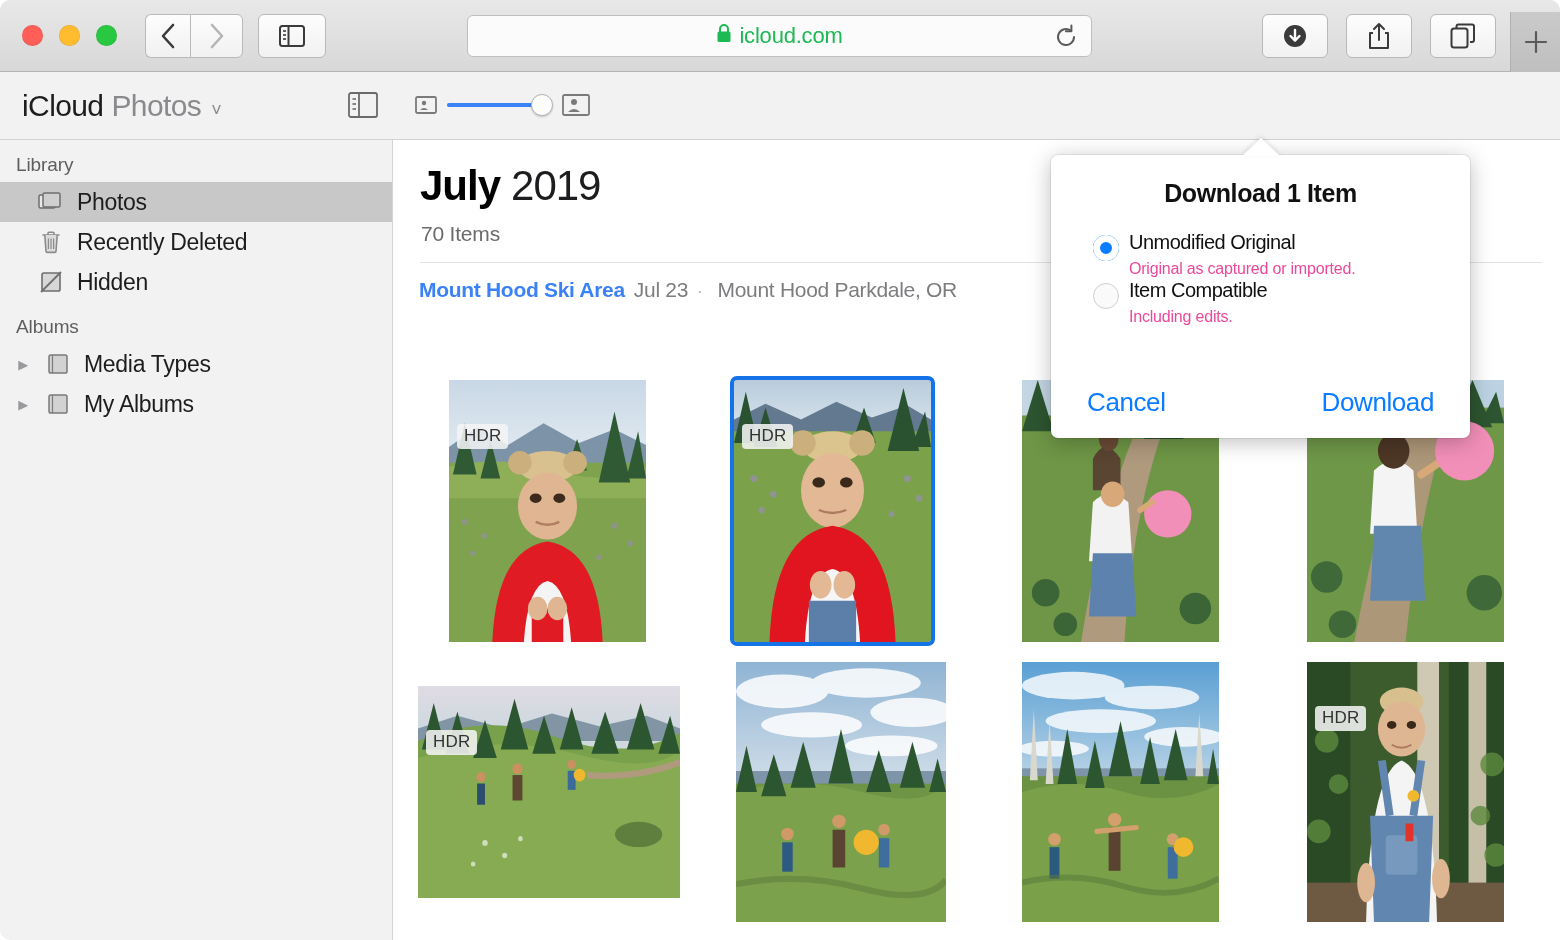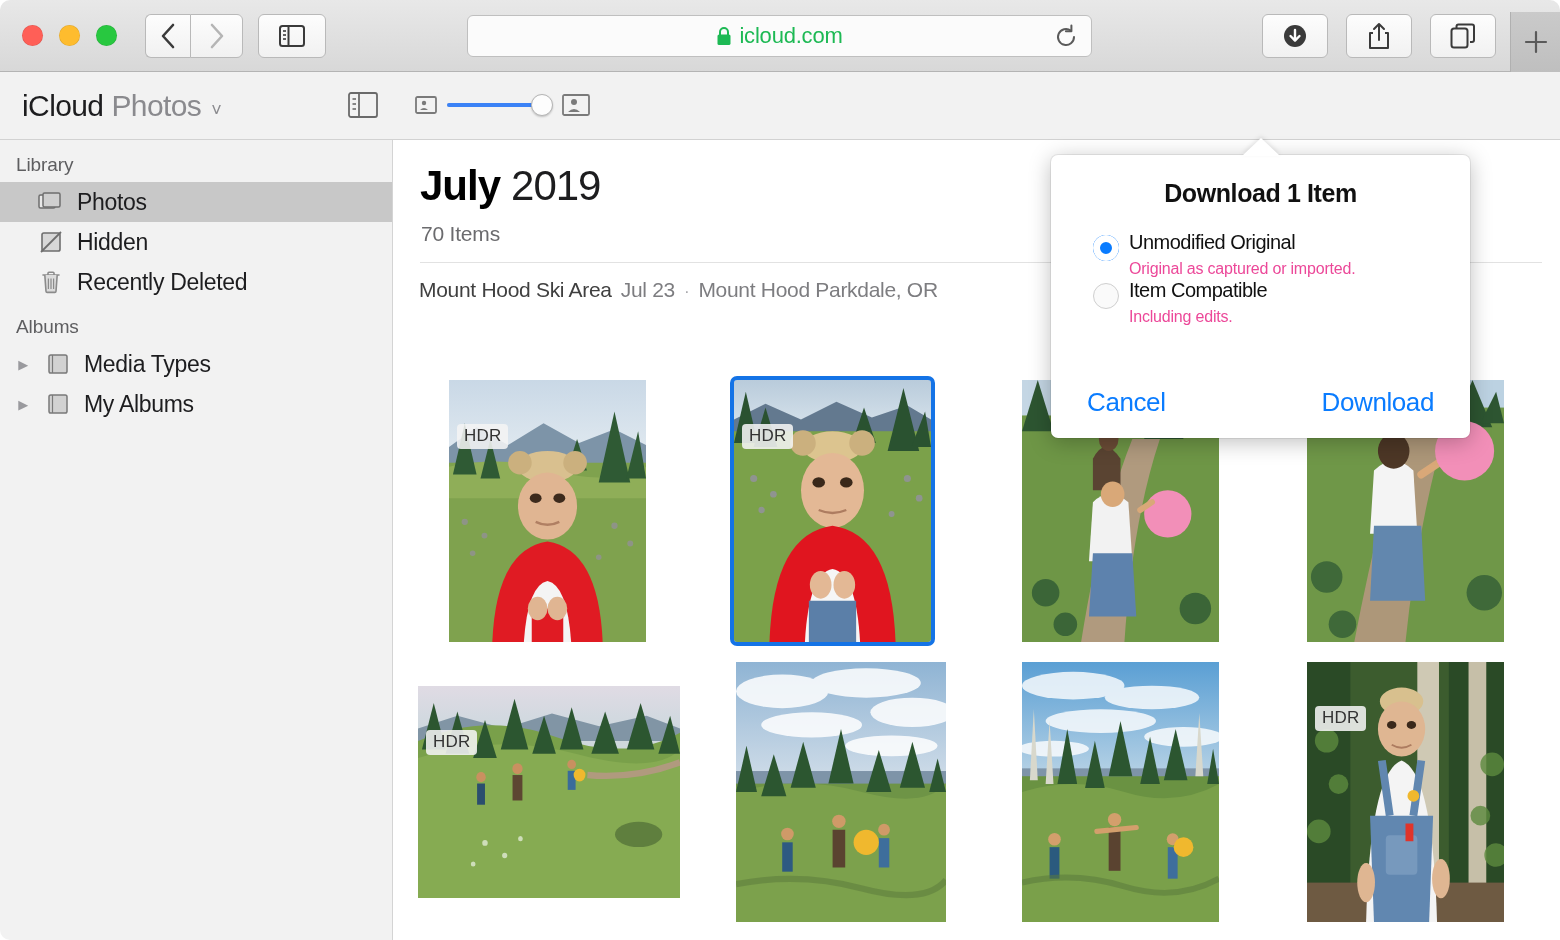--- a/index.html
+++ b/index.html
@@ -41,21 +41,21 @@
   #nav-forward { left: 190px; width: 53px; border-radius: 0 6px 6px 0; }
   #sidebar-toggle-chrome { left: 258px; width: 68px; }
 
   #url-bar {
     position: absolute; left: 467px; top: 15px; width: 625px; height: 42px;
     background: #fbfbfb; border: 1px solid #bfbfbf; border-radius: 6px;
     display: flex; align-items: center; justify-content: center;
   }
   #url-text {
     font-size: 22px; color: #1db954; letter-spacing: -0.2px;
-    display: flex; align-items: center; gap: 7px;
+    display: flex; align-items: flex-start; gap: 7px;
     font-family: "Liberation Sans", sans-serif;
   }
   #reload-btn { position: absolute; right: 12px; top: 8px; }
 
   #dl-btn     { left: 1262px; width: 66px; }
   #share-btn  { left: 1346px; width: 66px; }
   #tabs-btn   { left: 1430px; width: 66px; }
   #newtab-btn {
     position: absolute; left: 1510px; top: 12px; width: 50px; height: 60px;
     background: linear-gradient(to bottom,#cacaca,#bfbfbf);
@@ -143,24 +143,24 @@
   #month-title .y { font-weight: 400; color: #1d1d1f; }
   #item-count {
     position: absolute; left: 27px; top: 82px;
     font-size: 21px; color: #6b6b6e; letter-spacing: -0.2px;
   }
   #divider { position: absolute; left: 26px; top: 122px; width: 1122px; height: 1px; background: #e2e2e2; }
   #moment-header {
     position: absolute; left: 25px; top: 138px;
     font-size: 21px; letter-spacing: -0.3px; display: flex; align-items: baseline; gap: 9px;
   }
-  #moment-header .name { font-weight: 400; color: #404040; }
+  #moment-header .name { font-weight: 700; color: #3b82f6; }
   #moment-header .date { color: #7d7d80; }
   #moment-header .dot  { color: #a8a8ac; font-size: 17px; }
-  #moment-header .place{ color: #7d7d80; }
+  #moment-header .place{ color: #7d7d80; margin-left: 6px; }
 
   #grid { position: absolute; left: 0; top: 192px; width: 1166px; height: 610px; }
   .cell { position: absolute; }
   .photo {
     position: relative; width: 100%; height: 100%;
     overflow: hidden; background: #cfd8dc;
   }
   .photo.selected {
     outline: 4px solid #1473e6; outline-offset: 0px;
     border-radius: 3px;
@@ -376,38 +376,38 @@
         <svg width="26" height="22" viewBox="0 0 26 22">
           <rect x="1" y="4" width="16" height="13" rx="1.5" fill="#e8e8e8" stroke="#6e6e6e" stroke-width="1.5"></rect>
           <rect x="5" y="2" width="17" height="14" rx="1.5" fill="#cfcfcf" stroke="#6e6e6e" stroke-width="1.5"></rect>
         </svg>
       </span>
       <span>Photos</span>
     </div>
 
     <div class="side-item">
       <span class="disc">
-        <svg width="24" height="24" viewBox="0 0 24 24">
-          <rect x="3" y="3" width="18" height="18" rx="1.8" fill="#d8d8d8" stroke="#6e6e6e" stroke-width="1.6"></rect>
-          <line x1="2" y1="22" x2="22" y2="2" stroke="#6e6e6e" stroke-width="1.8"></line>
-        </svg>
-      </span>
-      <span>Hidden</span>
-    </div>
-
-    <div class="side-item">
-      <span class="disc">
         <svg width="20" height="24" viewBox="0 0 20 24">
           <path d="M2 5 H18" stroke="#8b8b8b" stroke-width="1.6" stroke-linecap="round"></path>
           <path d="M7 5 V3.2 a1 1 0 0 1 1 -1 h4 a1 1 0 0 1 1 1 V5" fill="none" stroke="#8b8b8b" stroke-width="1.6"></path>
           <path d="M3.8 5 L5 21.3 a1.2 1.2 0 0 0 1.2 1.1 h7.6 a1.2 1.2 0 0 0 1.2 -1.1 L16.2 5" fill="#dcdcdc" stroke="#8b8b8b" stroke-width="1.6" stroke-linejoin="round"></path>
           <path d="M7.4 8.5 V19 M10 8.5 V19 M12.6 8.5 V19" stroke="#8b8b8b" stroke-width="1.2"></path>
         </svg>
       </span>
       <span>Recently Deleted</span>
+    </div>
+
+    <div class="side-item">
+      <span class="disc">
+        <svg width="24" height="24" viewBox="0 0 24 24">
+          <rect x="3" y="3" width="18" height="18" rx="1.8" fill="#d8d8d8" stroke="#6e6e6e" stroke-width="1.6"></rect>
+          <line x1="2" y1="22" x2="22" y2="2" stroke="#6e6e6e" stroke-width="1.8"></line>
+        </svg>
+      </span>
+      <span>Hidden</span>
     </div>
 
     <div class="side-header">Albums</div>
 
     <div class="side-item expandable">
       <span class="tri">▶</span>
       <span class="disc">
         <svg width="22" height="22" viewBox="0 0 22 22">
           <rect x="2" y="2" width="18" height="18" rx="1.8" fill="#d2d2d2" stroke="#7a7a7a" stroke-width="1.5"></rect>
           <line x1="5.5" y1="2" x2="5.5" y2="20" stroke="#7a7a7a" stroke-width="1.2"></line>

